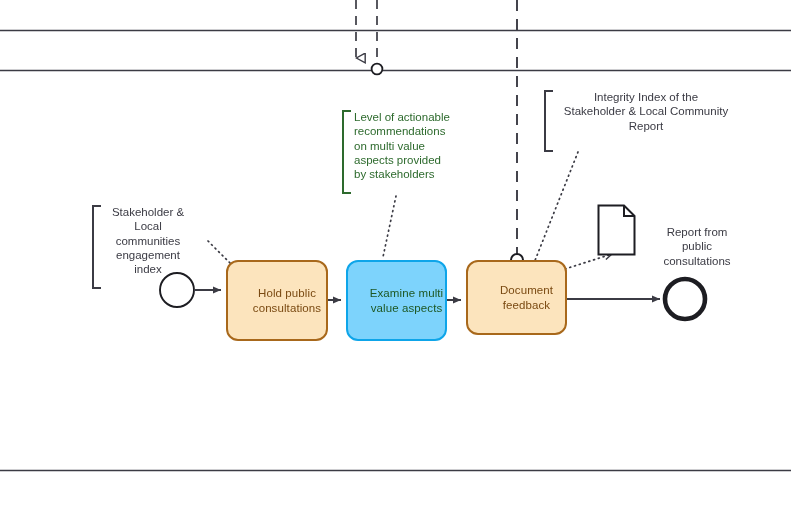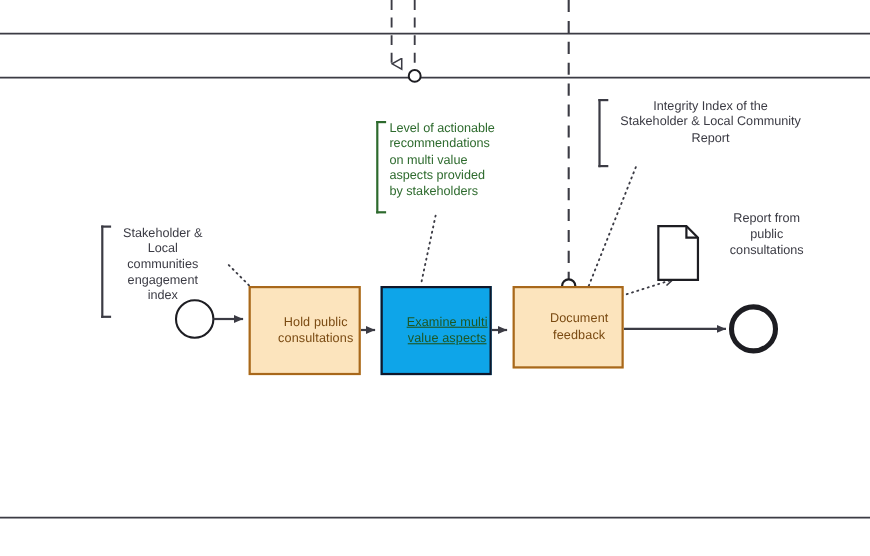--- a/index.html
+++ b/index.html
@@ -23,41 +23,40 @@
     left: 0;
     top: 0;
     width: 791px;
     height: 505px;
   }
 
   
   .task {
     position: absolute;
     box-sizing: border-box;
-    border-radius: 0;
+    border-radius: 12px;
     display: flex;
     align-items: center;
     justify-content: center;
     text-align: center;
     font-size: 11.5px;
     line-height: 14.5px;
     letter-spacing: 0.1px;
     z-index: 5;
     padding-left: 20px;
   }
   .task-orange {
     background: #fce4bd;
     border: 2px solid #a8681b;
     color: #7a4a12;
   }
   .task-green {
-    background: #0ea5e9;
-    border: 2px solid #0f172a;
+    background: #7dd3fc;
+    border: 2px solid #0ea5e9;
     color: #1d5723;
-    text-decoration: underline;
   }
 
   
   .annotation {
     position: absolute;
     box-sizing: border-box;
     font-size: 11.5px;
     line-height: 14.3px;
     padding-left: 9px;
     z-index: 6;
@@ -207,17 +206,17 @@
 by stakeholders</span>
   </div>
 
   <div class="annotation ann-dark" style="left:544px; top:90px; width:192px; height:62px;">
     <span class="bracket"></span>
     <span class="ann-text">Integrity Index of the
 Stakeholder &amp; Local Community
 Report</span>
   </div>
 
-  <div class="plain-label" style="left:651px; top:192px; width:92px;">Report from
+  <div class="plain-label" style="left:651px; top:225px; width:92px;">Report from
 public
 consultations</div>
 
 </div>
 
 </body></html>

